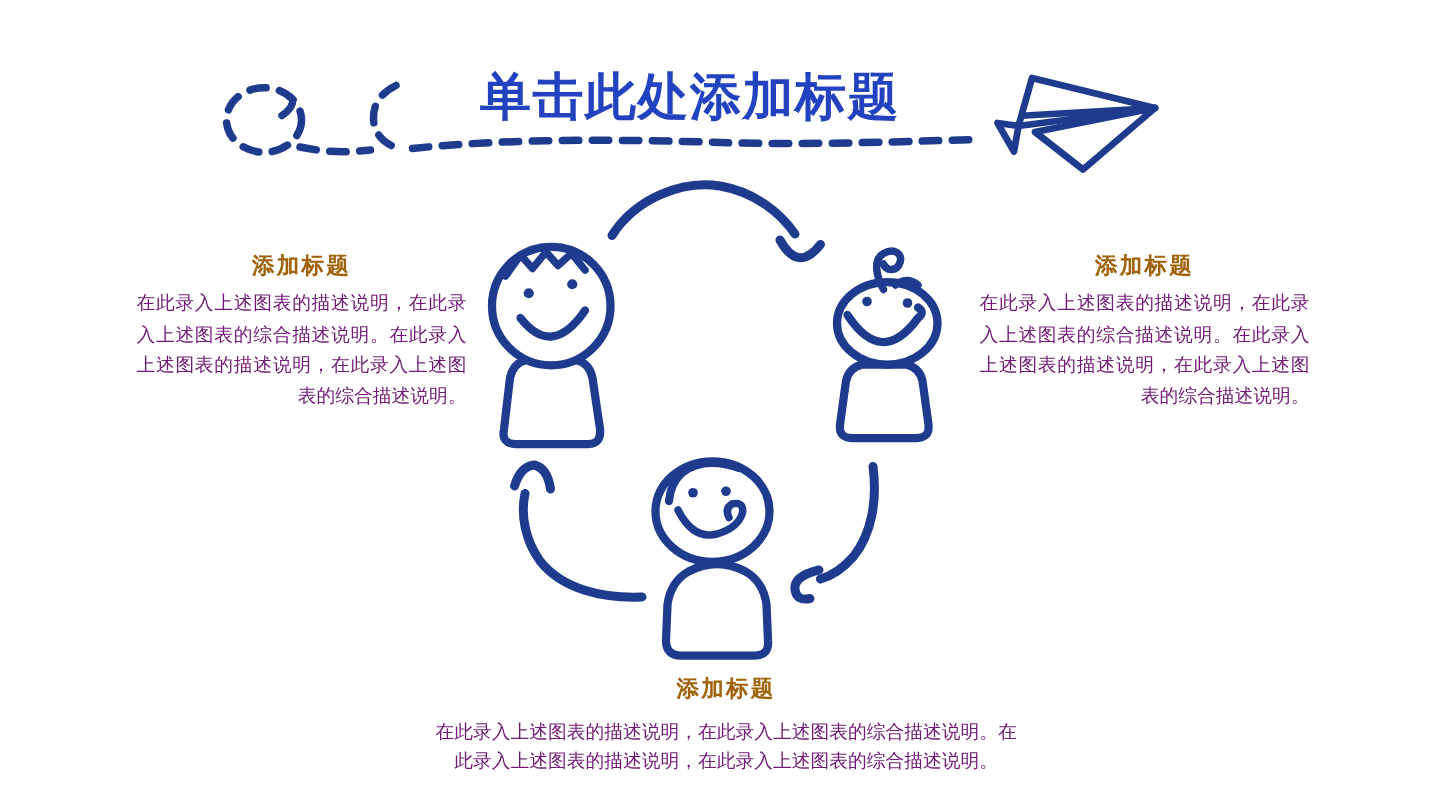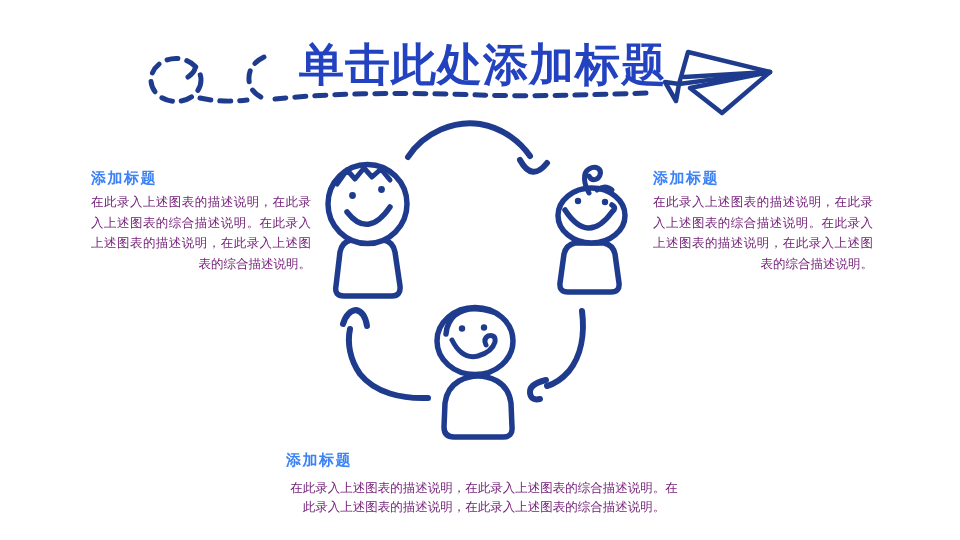--- a/index.html
+++ b/index.html
@@ -3,27 +3,27 @@
 <meta charset="utf-8">
 <style>
   html,body{margin:0;padding:0;background:#fff;}
   .slide{
     position:relative;width:960px;height:540px;background:#ffffff;
     overflow:hidden;font-family:"Liberation Sans","DejaVu Sans",sans-serif;
   }
   .artwork{position:absolute;left:0;top:0;width:960px;height:540px;color:#1E3B8E;}
   .title{
     position:absolute;left:299px;top:44px;width:322px;height:42px;margin:0;
-    text-align:center;font-size:45px;line-height:42px;font-weight:bold;
+    text-align:center;font-size:34px;line-height:42px;font-weight:bold;
     color:#2342C0;letter-spacing:1px;white-space:nowrap;
   }
   .block{position:absolute;}
   .block h2{
-    margin:0;text-align:left;font-size:15px;line-height:18px;font-weight:bold;
-    color:#3b82f6;letter-spacing:1.5px;
+    margin:0;text-align:center;font-size:15px;line-height:18px;font-weight:bold;
+    color:#a16207;letter-spacing:1.5px;
   }
   .block p{
     margin:5px 0 0 0;font-size:12.5px;line-height:20.5px;color:#701a75;
   }
   .block-left{left:91px;top:169px;width:220px;}
   .block-right{left:653px;top:169px;width:220px;}
   .block-left p,.block-right p{text-align:justify;text-align-last:right;}
   .block-bottom{left:286px;top:451px;width:396px;}
   .block-bottom p{text-align:center;line-height:19px;margin-top:10px;}
 </style>

